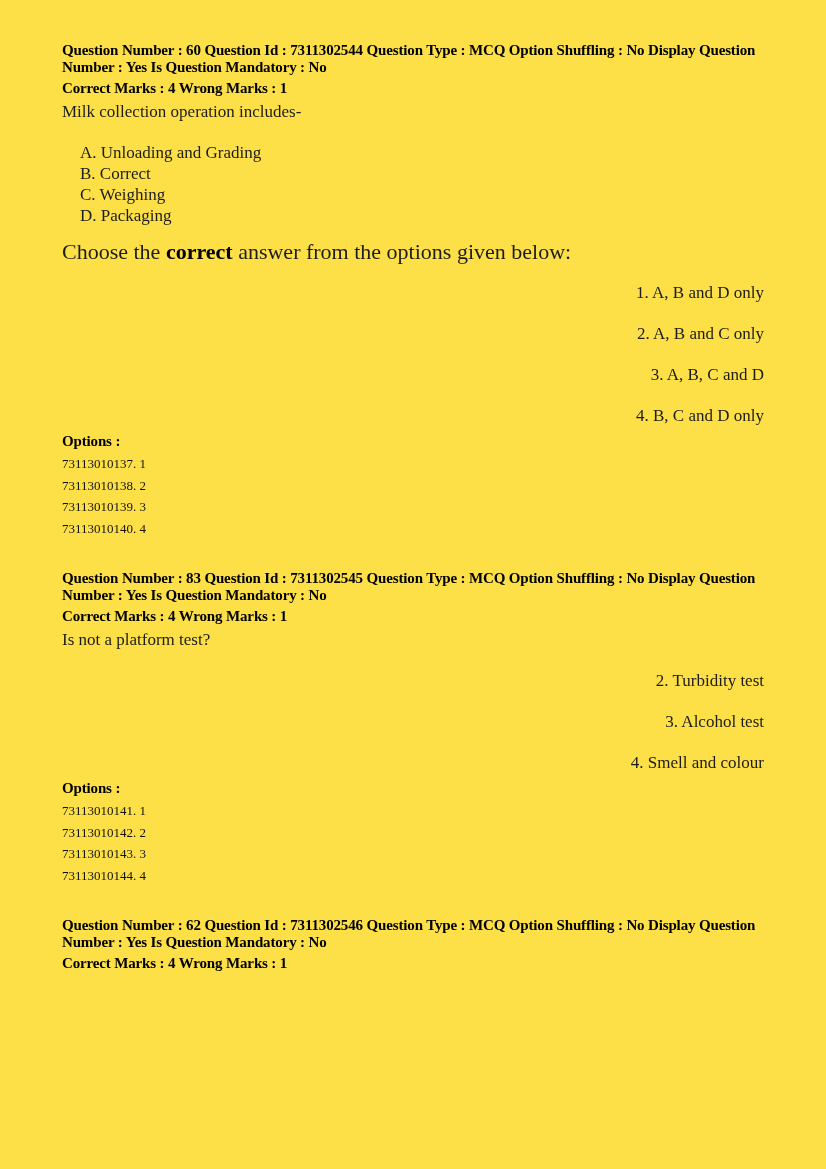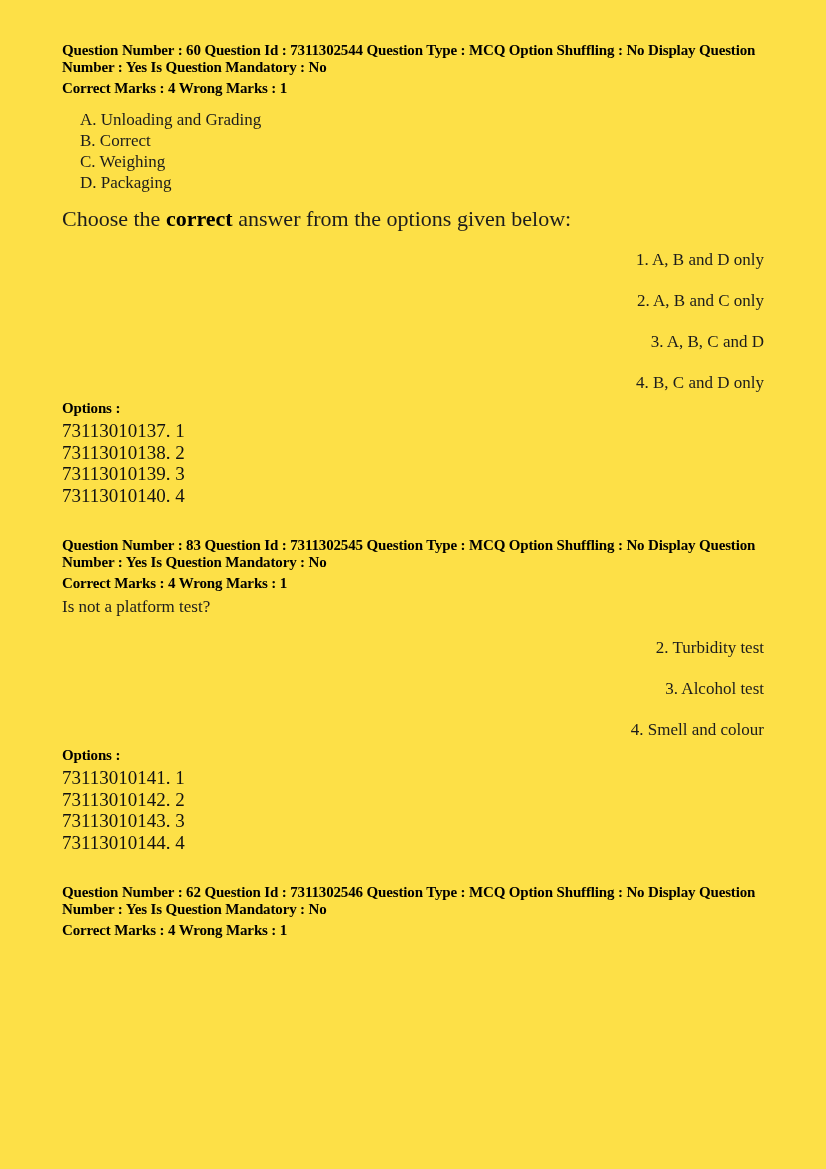--- a/index.html
+++ b/index.html
@@ -40,21 +40,21 @@
   }
 
   .q-body {
     font-size: 17px;
     line-height: 20px;
     margin-top: 5px;
     color: #1c1c1c;
   }
 
   .sub-list {
-    margin: 12px 0 0 18px;
+    margin: 20px 0 0 18px;
     font-size: 17px;
     line-height: 21px;
     color: #1c1c1c;
   }
 
   .choose {
     margin-top: 16px;
     font-size: 22px;
     line-height: 20px;
     color: #1c1c1c;
@@ -73,36 +73,37 @@
     margin-top: 7px;
     font-weight: bold;
     font-size: 15px;
     line-height: 16px;
     letter-spacing: -0.15px;
     color: #000000;
   }
 
   .option-ids { margin-top: 4px; }
   .option-id {
-    font-size: 19px;
+    font-size: 13px;
     line-height: 21.5px;
     color: #111111;
   }
 </style>
 </head>
 <body>
 
 <div class="page">
 
   <div class="question">
     <div class="meta">
       <span class="line">Question Number : 60 Question Id : 7311302544 Question Type : MCQ Option Shuffling : No Display Question</span>
       <span class="line">Number : Yes Is Question Mandatory : No</span>
     </div>
     <div class="marks">Correct Marks : 4 Wrong Marks : 1</div>
+    <div class="q-body">Milk collection operation includes-</div>
     <div class="sub-list">
       <div class="statement">A. Unloading and Grading</div>
       <div class="statement">B. Correct</div>
       <div class="statement">C. Weighing</div>
       <div class="statement">D. Packaging</div>
     </div>
     <div class="choose"><span>Choose the </span><b>correct</b><span> answer from the options given below:</span></div>
     <div class="answer-options">
       <div class="answer-option">1. A, B and D only</div>
       <div class="answer-option">2. A, B and C only</div>

